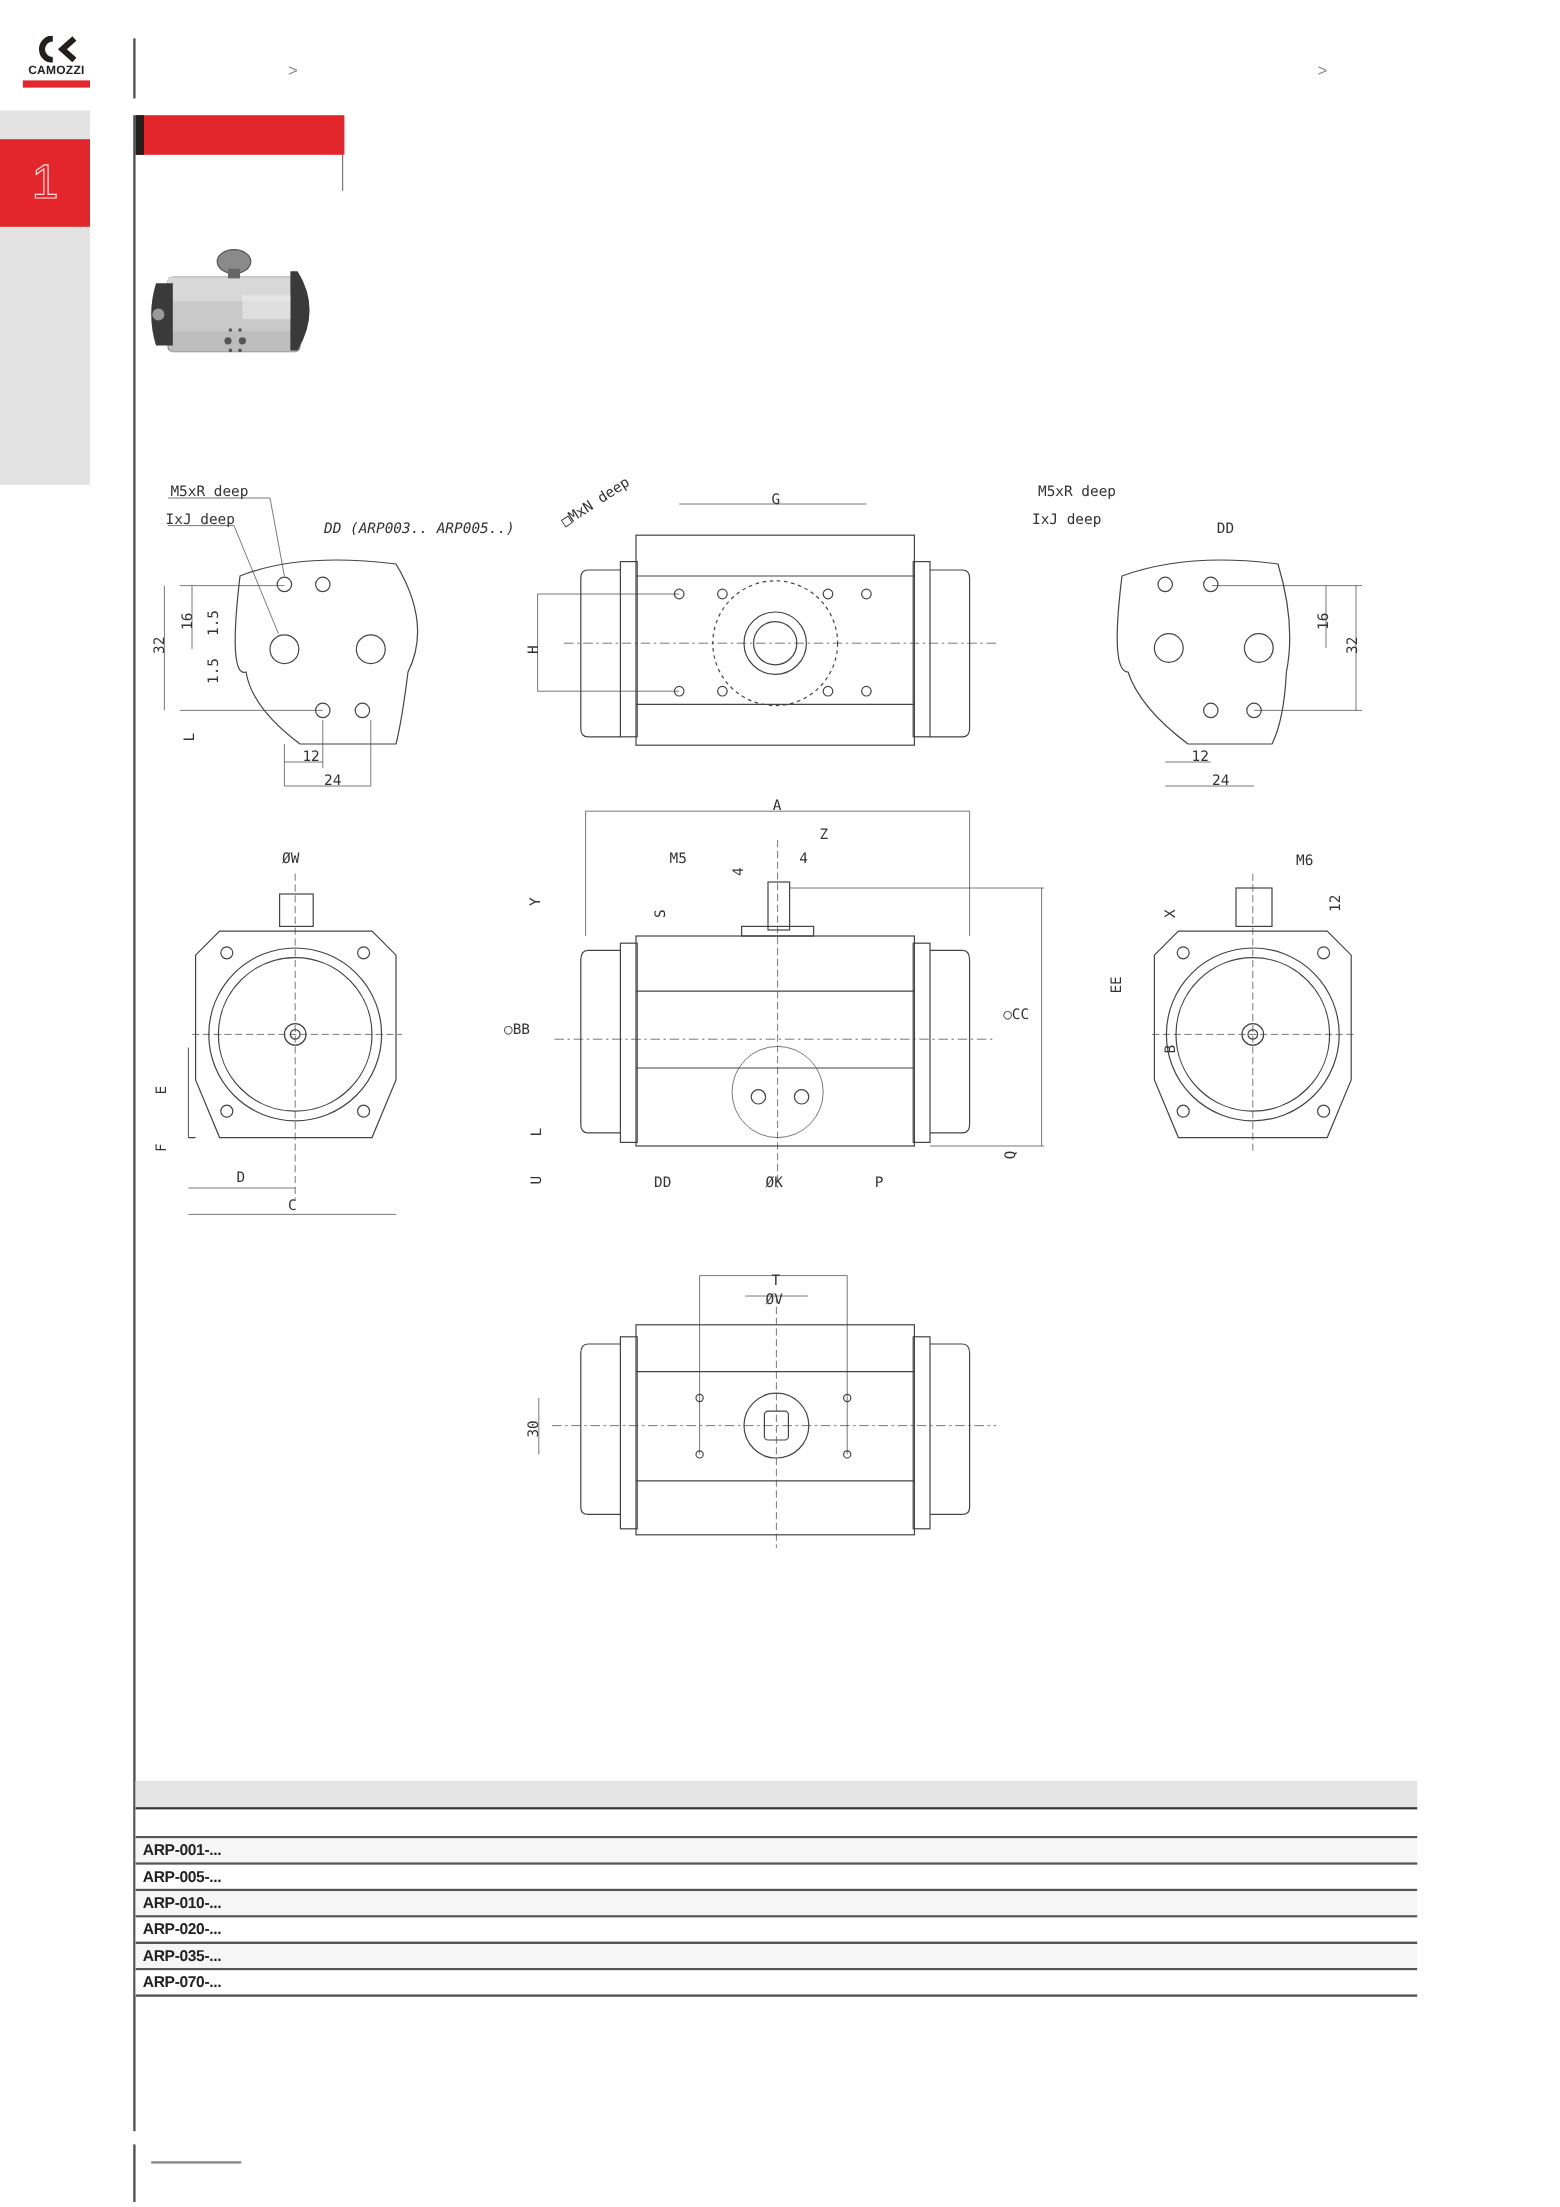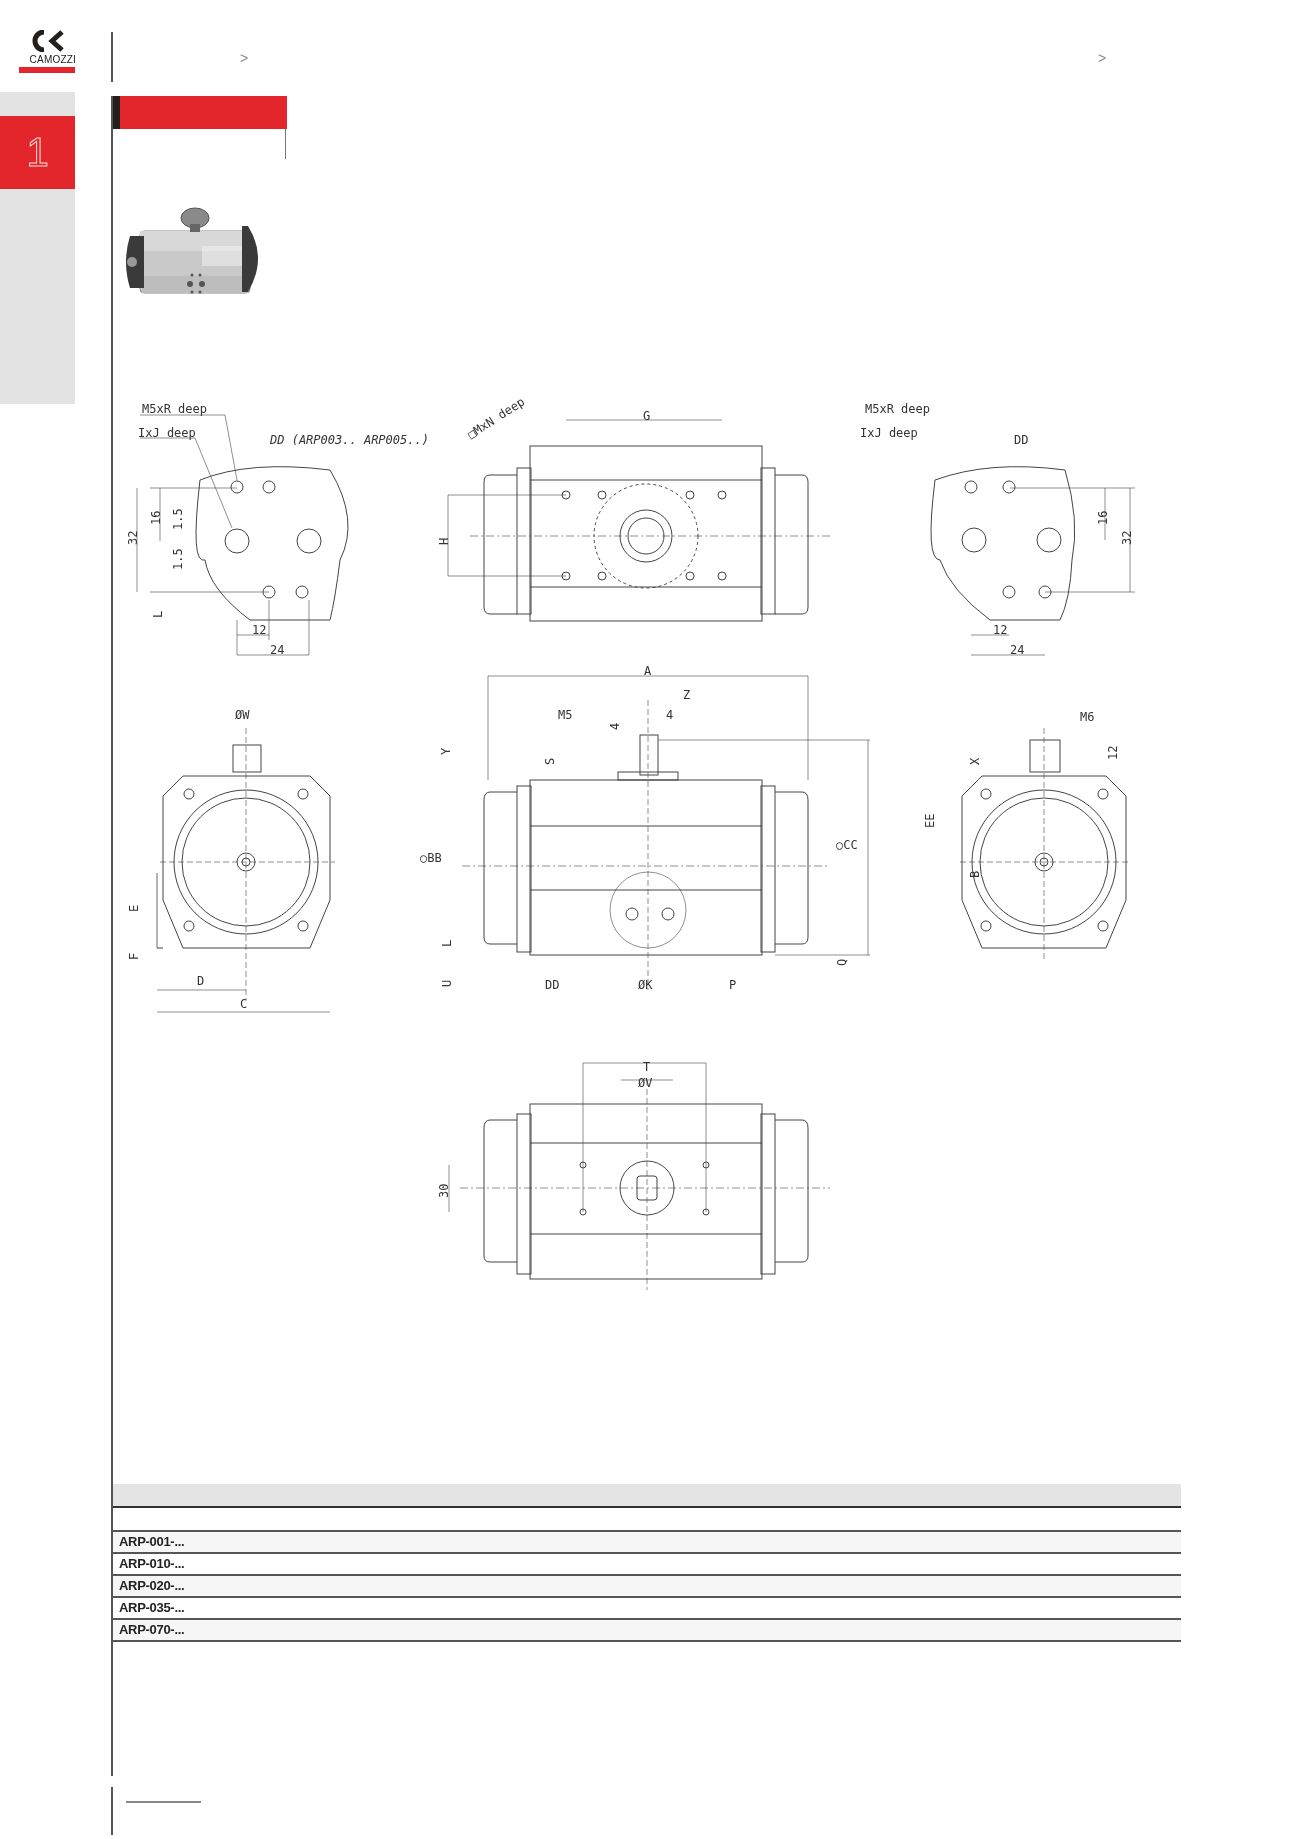--- a/index.html
+++ b/index.html
@@ -1,20 +1,20 @@
 <!DOCTYPE html>
 <html><head>
 <meta charset="utf-8">
 <style>
   html, body { margin: 0; padding: 0; background: #ffffff; }
   body { width: 1300px; height: 1839px; position: relative; overflow: hidden; font-family: "Liberation Sans", sans-serif; color: #222; }
 
   .logo { position: absolute; left: 18px; top: 30px; width: 58px; height: 44px; }
   .logo .mark { position: absolute; left: 14px; top: 0; width: 32px; height: 22px; }
-  .logo .word { position: absolute; left: 0; top: 24px; width: 58px; text-align: right; font-weight: normal; font-size: 10px; letter-spacing: 0.2px; color: #222; }
+  .logo .word { position: absolute; left: 0; top: 24px; width: 58px; text-align: center; font-weight: bold; font-size: 10px; letter-spacing: 0.2px; color: #222; }
   .logo .bar { position: absolute; left: 1px; top: 37px; width: 56px; height: 6px; background: #e3262b; }
 
   .side-tab { position: absolute; left: 0; top: 92px; width: 75px; height: 312px; background: #e3e3e3; }
   .side-tab .num { position: absolute; left: 0; top: 24px; width: 75px; height: 73px; background: #e3262b; color: #fff; font-size: 40px; text-align: center; line-height: 73px; font-weight: normal; -webkit-text-stroke: 0.5px #fff; color: transparent; }
   .side-tab .num span { color: transparent; -webkit-text-stroke: 1px #ffd7d7; }
 
   .vline { position: absolute; left: 111px; top: 32px; width: 2px; height: 1800px; background: #555; }
   .vline.gap1 { top: 32px; height: 50px; }
   .vline.main { top: 96px; height: 1680px; }
   .vline.bottom { top: 1787px; height: 48px; }
@@ -277,20 +277,21 @@
   <span class="lbl" style="left:530px;top:670px;">T</span>
   <span class="lbl" style="left:525px;top:686px;">ØV</span>
   <span class="lbl rot" style="left:324px;top:808px;">30</span>
 </div>
 
 <div class="table">
   <div class="thead1"></div>
   <div class="thead2"></div>
   <div>
     <div class="trow">ARP-001-...</div>
+    <div class="trow">ARP-005-...</div>
     <div class="trow">ARP-010-...</div>
     <div class="trow">ARP-020-...</div>
     <div class="trow">ARP-035-...</div>
     <div class="trow">ARP-070-...</div>
   </div>
 </div>
 
 <div class="footer-line"></div>
 
 </body></html>

